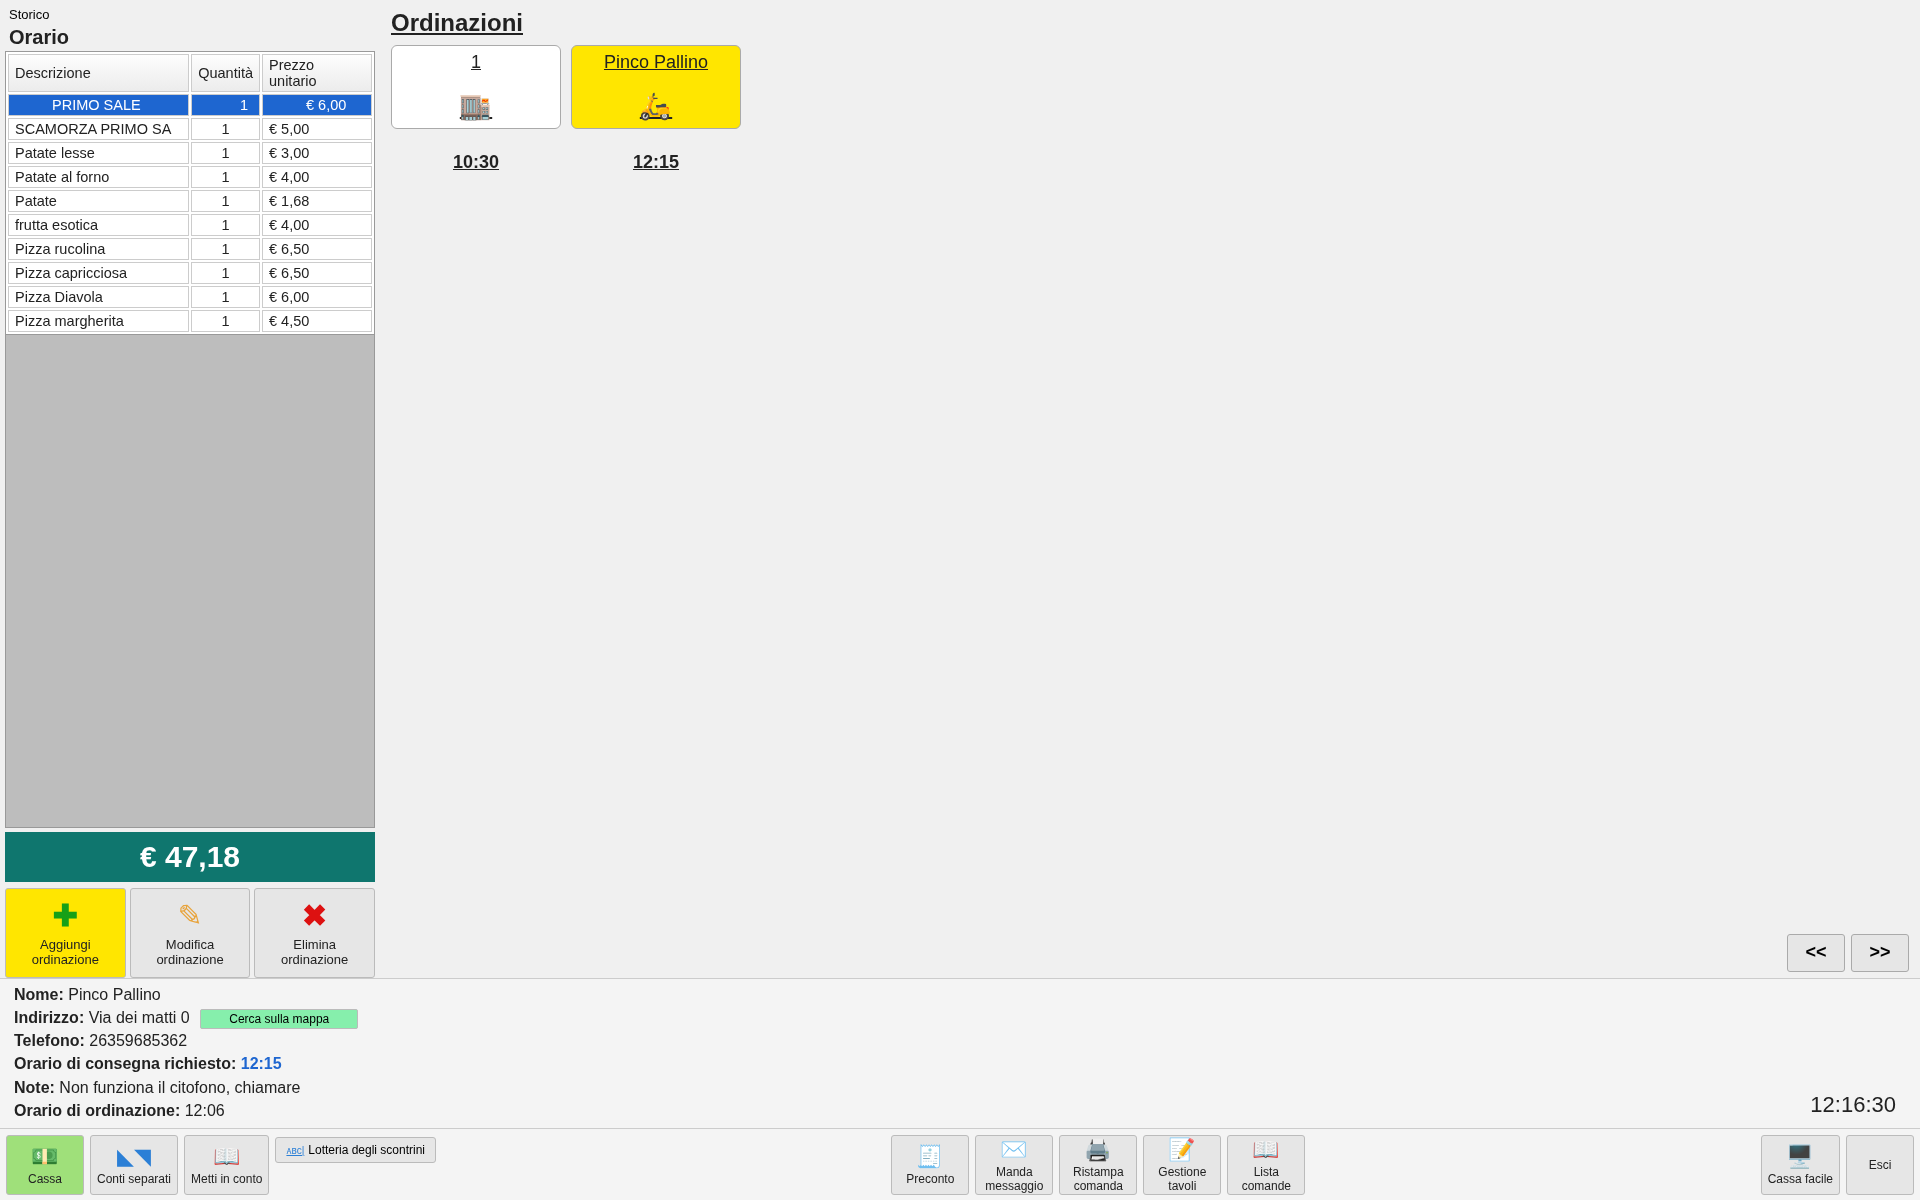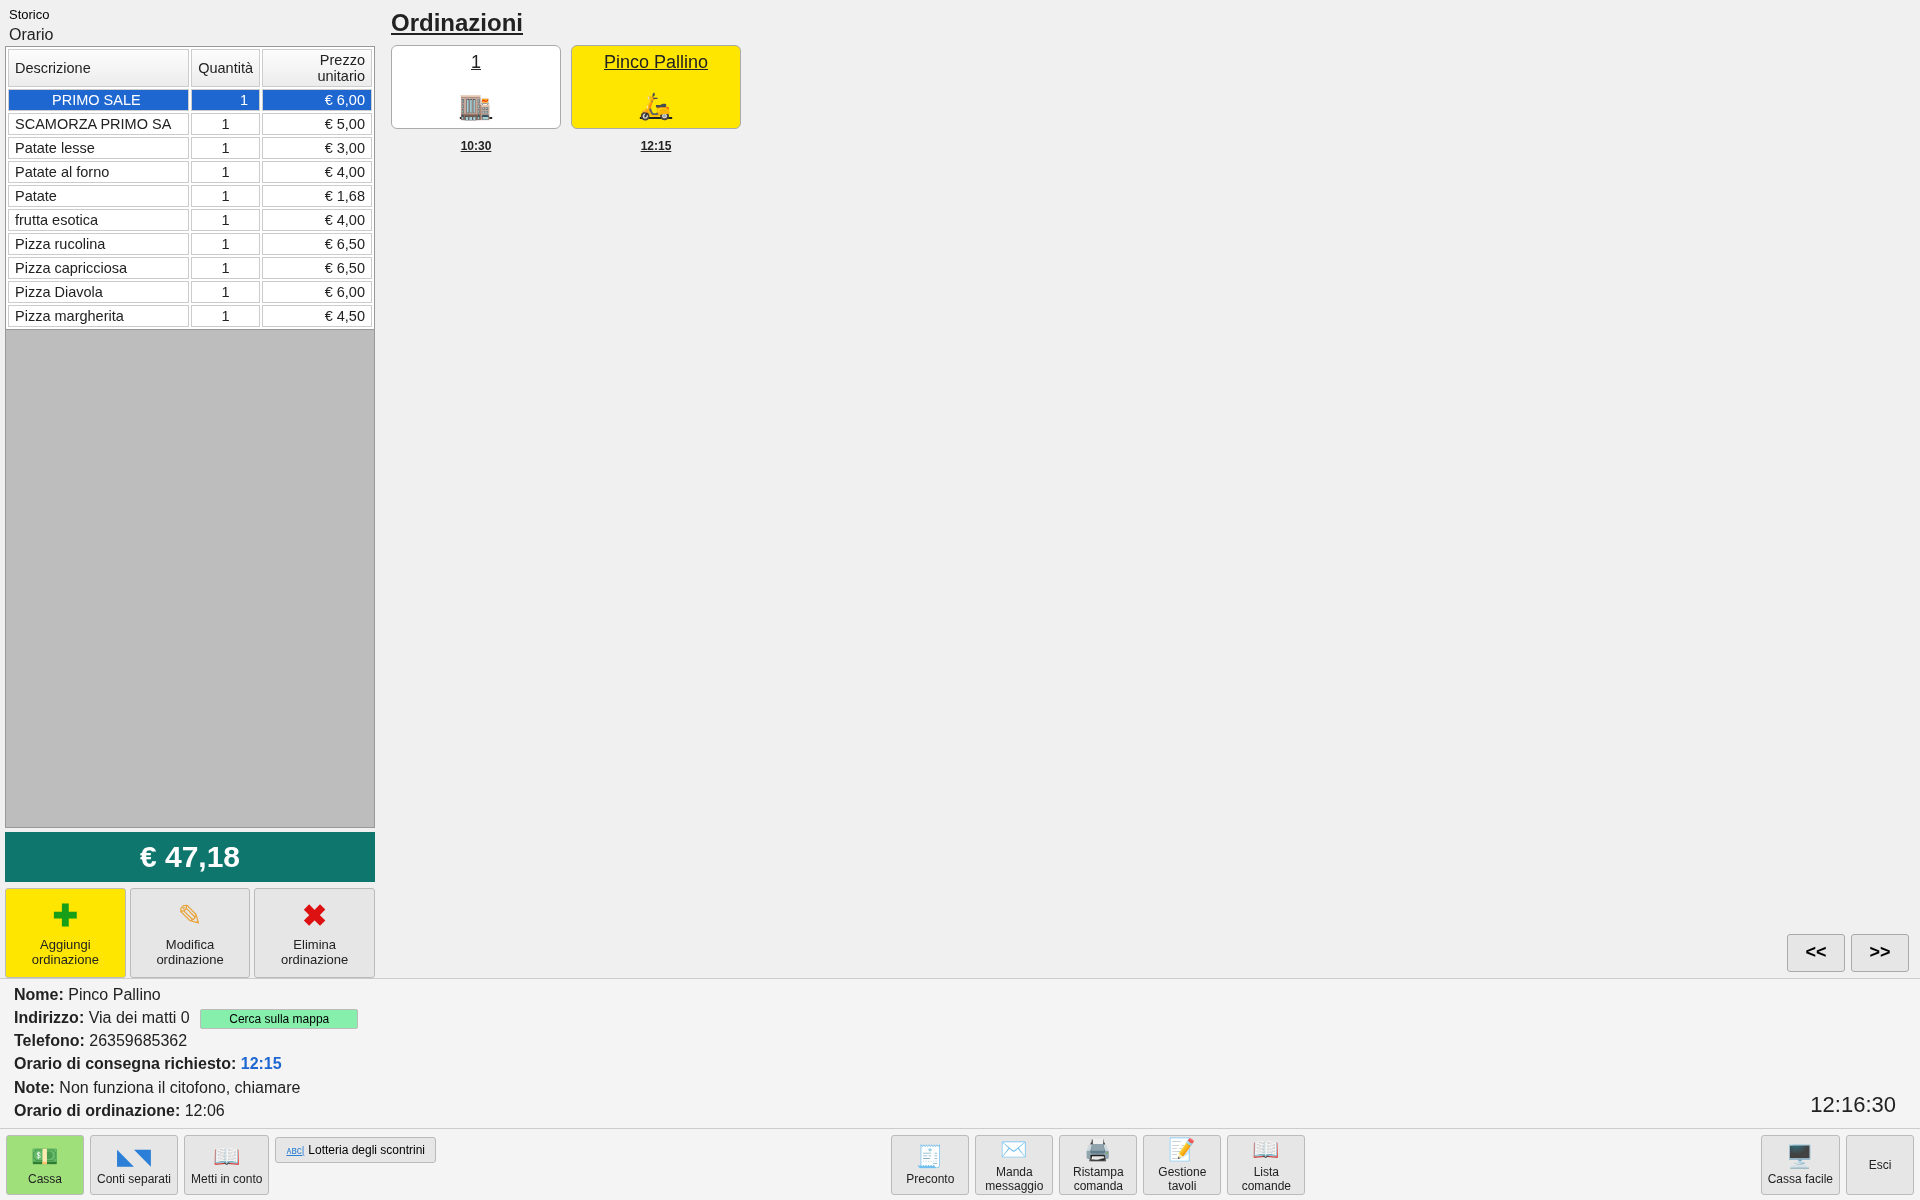--- a/index.html
+++ b/index.html
@@ -17,38 +17,38 @@
 
 .top-row { display: flex; flex: 1; overflow: hidden; padding: 5px 5px 0 5px; }
 
 
 .sidebar {
   width: 370px;
   display: flex;
   flex-direction: column;
 }
 .storico-link { color: #000; font-size: 13px; padding: 2px 4px; }
-.orario-label { font-weight: 400; font-size: 16px; padding: 2px 4px; }
+.orario-label { font-weight: 700; font-size: 20px; padding: 2px 4px; }
 .item-table {
   border: 1px solid #999;
   background: #fff;
   flex: 0 0 auto;
 }
 .item-table th, .item-table td {
   border: 1px solid #ccc;
   padding: 2px 6px;
   text-align: left;
   font-size: 14.5px;
 }
 .item-table th {
   background: linear-gradient(#fdfdfd,#ececec);
   font-weight: 400;
 }
 .item-table td.qty, .item-table th.qty { text-align: center; width: 60px; }
-.item-table td.price, .item-table th.price { text-align: right; width: 110px; }
+.item-table td.price, .item-table th.price { text-align: left; width: 110px; }
 .item-table tr.selected td { background: #1e66d0; color: #fff; padding-left: 43px; }
 .table-empty-fill {
   flex: 1;
   background: #bdbdbd;
   border: 1px solid #999;
   border-top: none;
 }
 .total-bar {
   background: #0f766e;
   color: #fff;
@@ -98,21 +98,21 @@
   display: flex;
   flex-direction: column;
   align-items: center;
   justify-content: space-between;
   padding: 6px 4px;
   cursor: pointer;
 }
 .ord-card.selected { background: #ffe600; }
 .ord-card .card-title { font-size: 18px; }
 .ord-card .card-icon { font-size: 26px; }
-.ord-card-time { text-align: right; font-weight: 700; font-size: 12px; margin-top: 10px; }
+.ord-card-time { text-align: right; font-weight: 700; font-size: 18px; margin-top: 23px; }
 
 .nav-btns { position: absolute; bottom: 6px; right: 6px; display: flex; gap: 6px; }
 .nav-btn {
   width: 58px; height: 38px;
   border: 1px solid #aaa;
   background: #e6e6e6;
   font-size: 18px; font-weight: 700;
   cursor: pointer;
   border-radius: 3px;
 }

